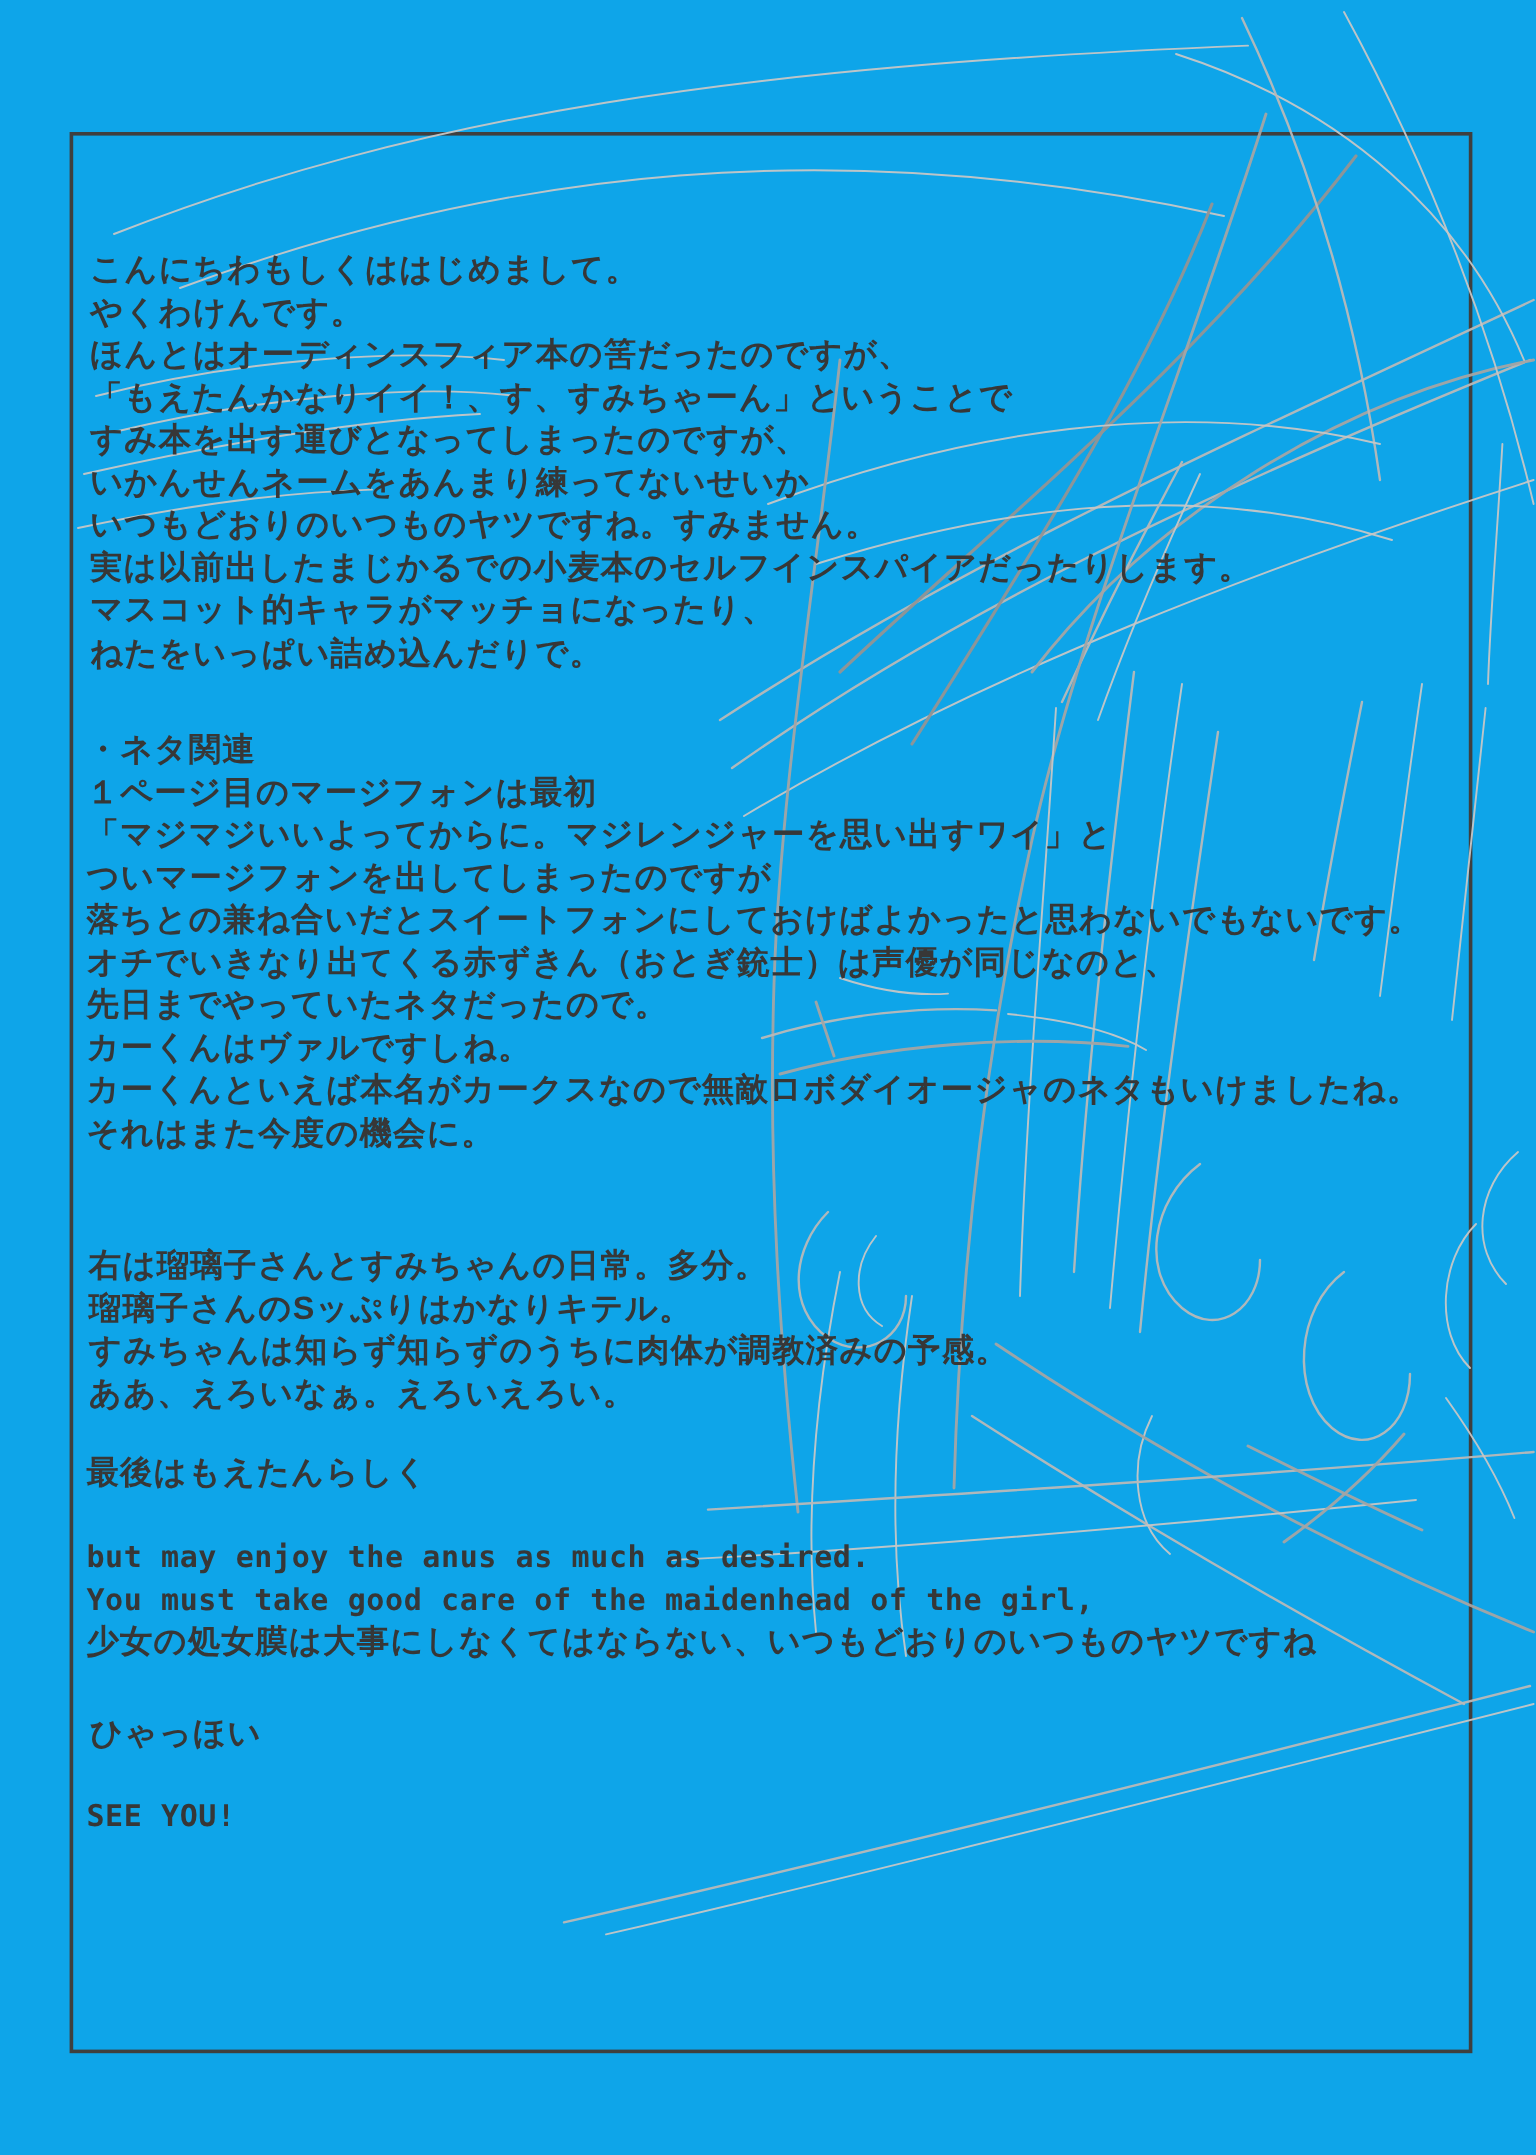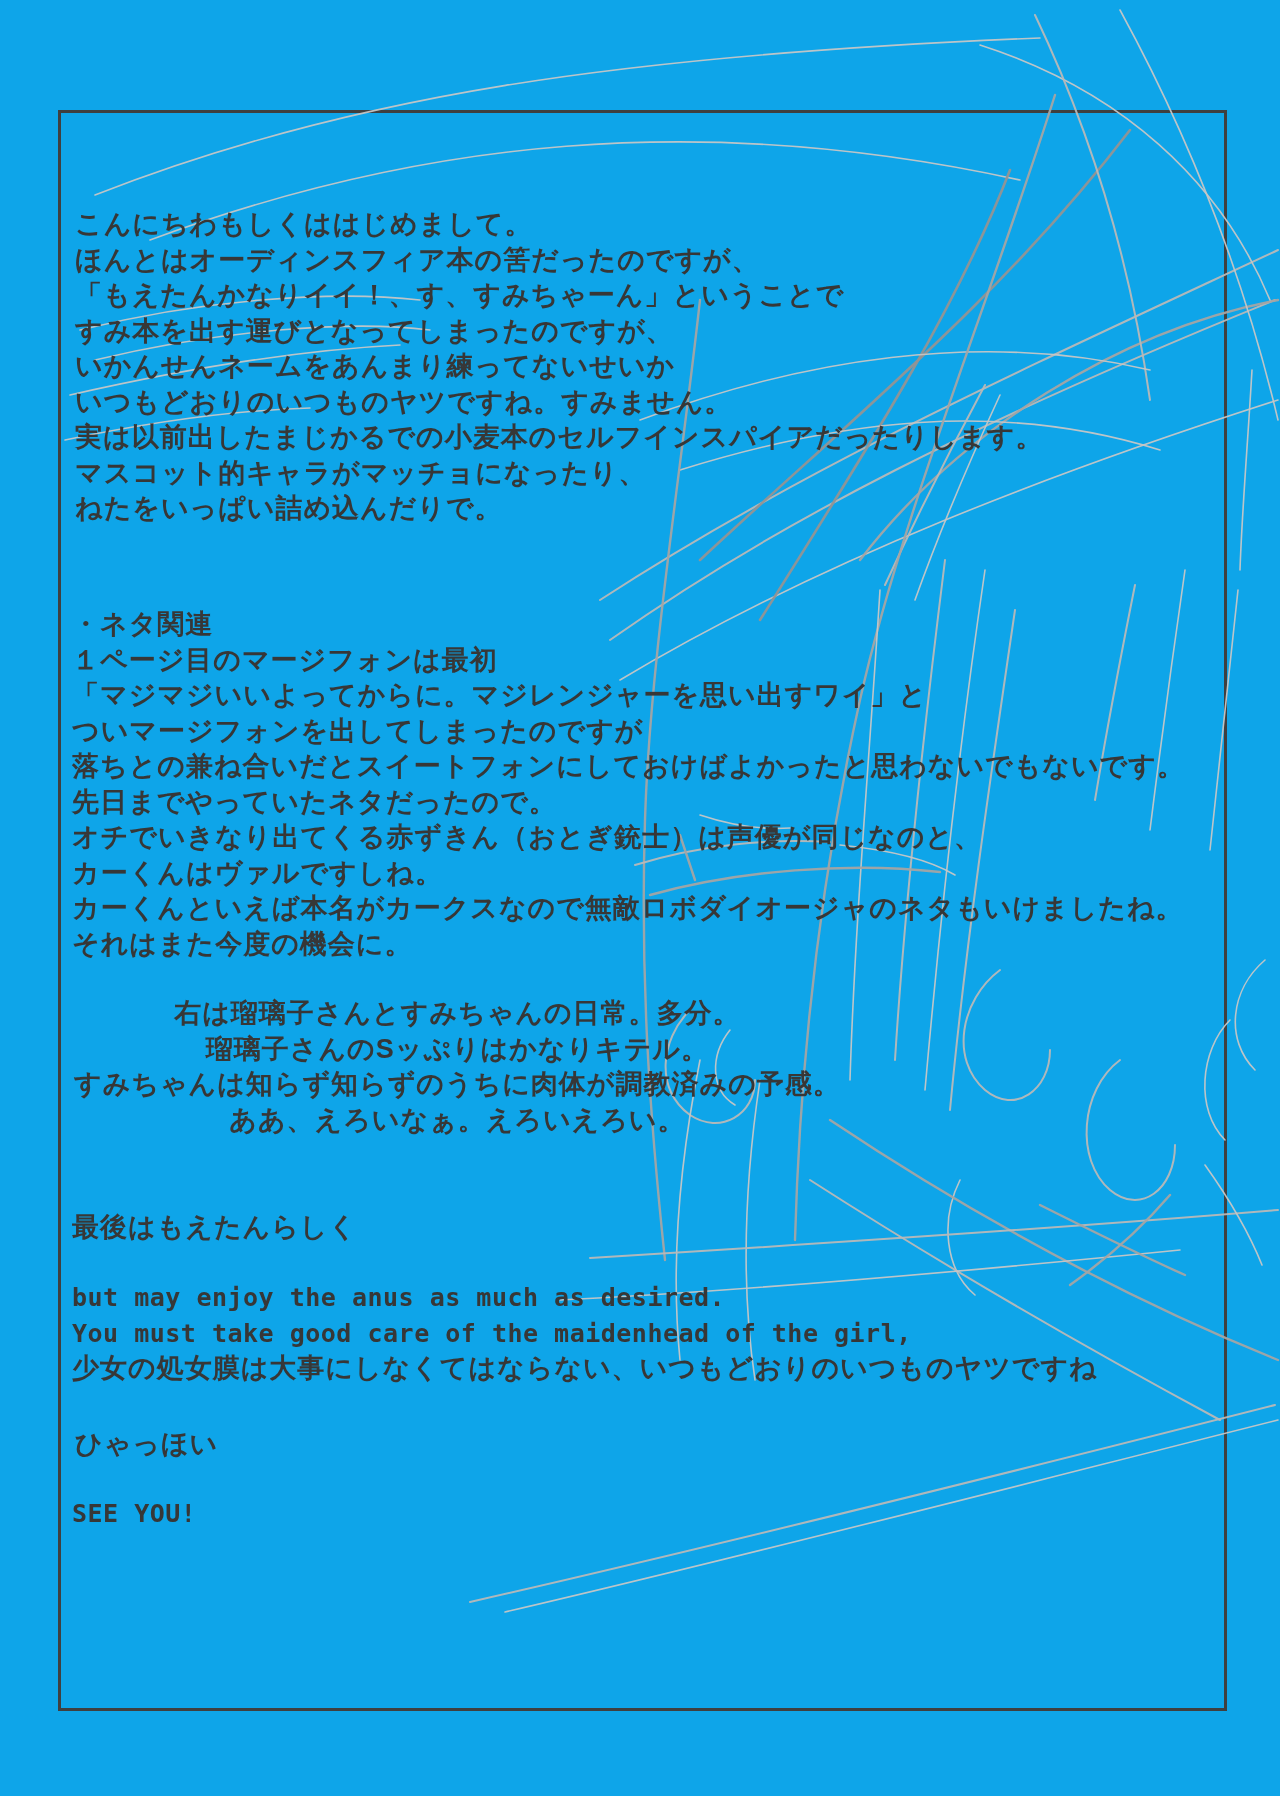--- a/index.html
+++ b/index.html
@@ -118,44 +118,45 @@
     <path class="pencil2" d="M 1040 1205 C 1090 1230, 1140 1255, 1185 1275"></path>
     <path class="pencil2" d="M 1170 1195 C 1140 1230, 1105 1260, 1070 1285"></path>
     <path class="pencil3" d="M 1205 1165 C 1230 1200, 1250 1235, 1262 1265"></path>
 
     <path class="pencil1" d="M 470 1602 C 720 1545, 1000 1475, 1275 1405"></path>
     <path class="pencil3" d="M 505 1612 C 750 1555, 1020 1485, 1278 1420"></path>
   </svg>
 
   <div class="tblock" style="left:75px; top:207px;">
     <div class="jline">こんにちわもしくははじめまして。</div>
+    <div class="jline">やくわけんです。</div>
     <div class="jline">ほんとはオーディンスフィア本の筈だったのですが、</div>
     <div class="jline">「もえたんかなりイイ！、す、すみちゃーん」ということで</div>
     <div class="jline">すみ本を出す運びとなってしまったのですが、</div>
     <div class="jline">いかんせんネームをあんまり練ってないせいか</div>
     <div class="jline">いつもどおりのいつものヤツですね。すみません。</div>
     <div class="jline">実は以前出したまじかるでの小麦本のセルフインスパイアだったりします。</div>
     <div class="jline">マスコット的キャラがマッチョになったり、</div>
     <div class="jline">ねたをいっぱい詰め込んだりで。</div>
   </div>
 
   <div class="tblock" style="left:72px; top:607px;">
     <div class="jline">・ネタ関連</div>
     <div class="jline">１ページ目のマージフォンは最初</div>
     <div class="jline">「マジマジいいよってからに。マジレンジャーを思い出すワイ」と</div>
     <div class="jline">ついマージフォンを出してしまったのですが</div>
     <div class="jline">落ちとの兼ね合いだとスイートフォンにしておけばよかったと思わないでもないです。</div>
+    <div class="jline">オチでいきなり出てくる赤ずきん（おとぎ銃士）は声優が同じなのと、</div>
     <div class="jline">先日までやっていたネタだったので。</div>
-    <div class="jline">オチでいきなり出てくる赤ずきん（おとぎ銃士）は声優が同じなのと、</div>
     <div class="jline">カーくんはヴァルですしね。</div>
     <div class="jline">カーくんといえば本名がカークスなので無敵ロボダイオージャのネタもいけましたね。</div>
     <div class="jline">それはまた今度の機会に。</div>
   </div>
 
-  <div class="tblock" style="left:74px; top:996px;text-align:center;">
+  <div class="tblock" style="left:74px; top:1037px;">
     <div class="jline">右は瑠璃子さんとすみちゃんの日常。多分。</div>
     <div class="jline">瑠璃子さんのSッぷりはかなりキテル。</div>
     <div class="jline">すみちゃんは知らず知らずのうちに肉体が調教済みの予感。</div>
     <div class="jline">ああ、えろいなぁ。えろいえろい。</div>
   </div>
 
   <div class="tblock" style="left:72px; top:1210px;">
     <div class="jline">最後はもえたんらしく</div>
   </div>
 

